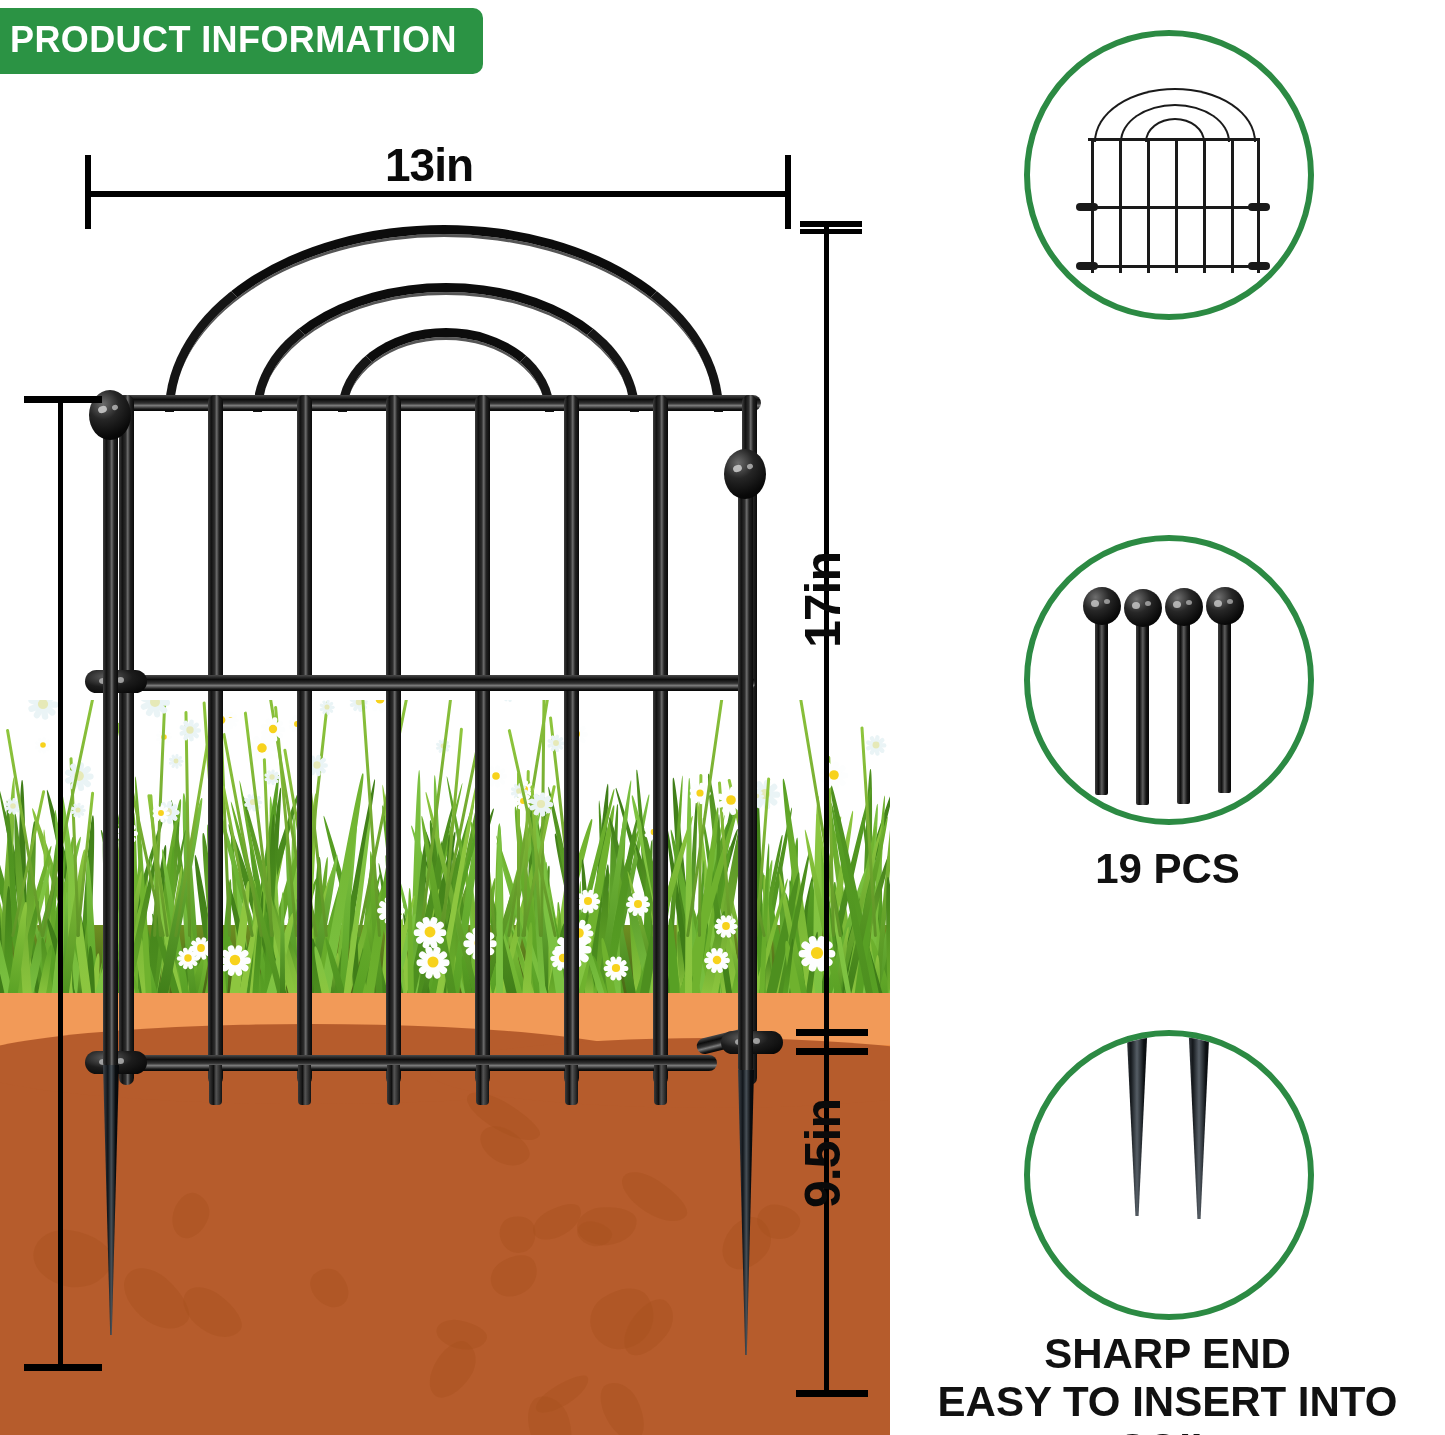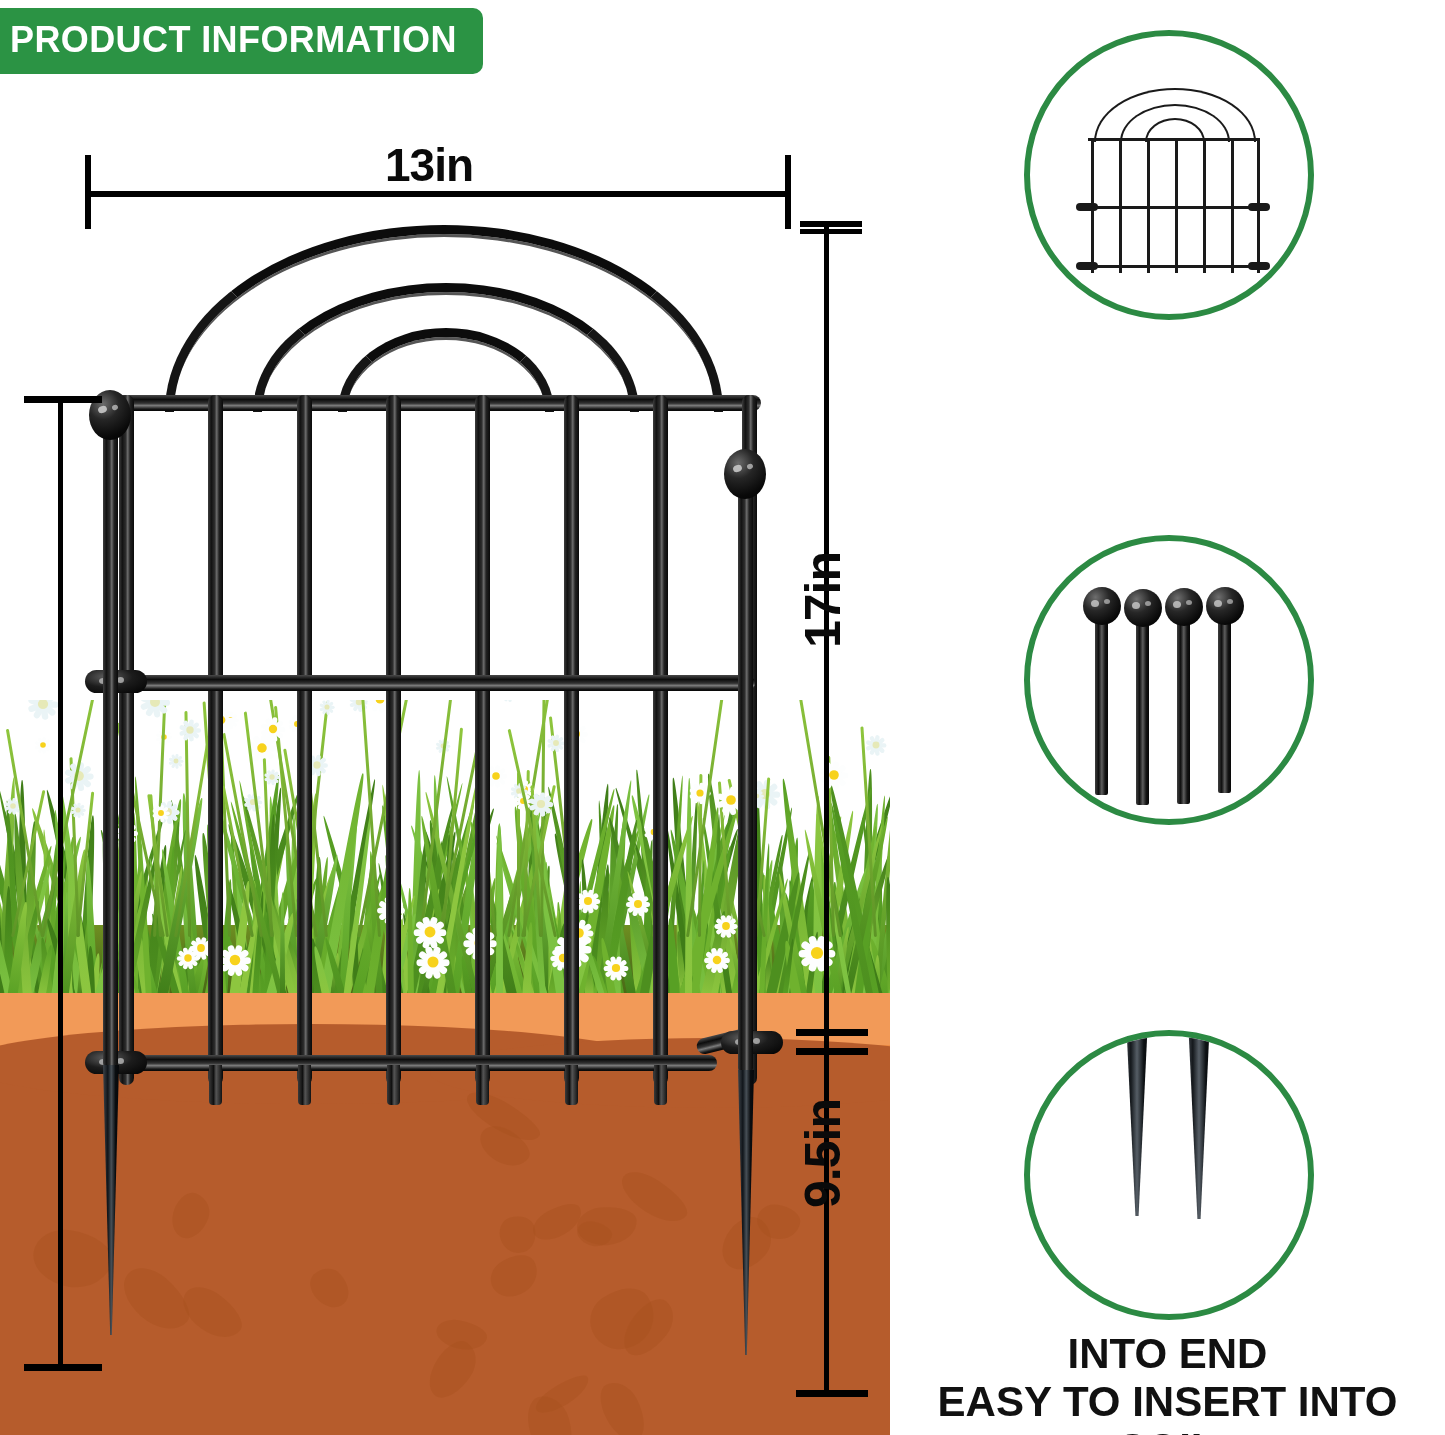--- a/index.html
+++ b/index.html
@@ -1435,24 +1435,25 @@
           <i></i>
           <i class="b"></i>
         </div>
         <div class="st-rod" style="left:188px;top:72px;height:180px;"></div>
         <div class="st-ball" style="left:176px;top:46px;">
           <i></i>
           <i class="b"></i>
         </div>
       </div>
     </div>
+    <div class="caption" style="left:0px;top:845px;font-size:42px;">19 PCS</div>
 
     <div class="circle" style="left:134px;top:1030px;width:290px;height:290px;">
       <div style="position:absolute;left:0;top:0;width:290px;height:290px;">
         <div class="sharp" style="left:94px;top:-60px;height:240px;"></div>
         <div class="sharp" style="left:156px;top:-60px;height:243px;"></div>
       </div>
     </div>
-    <div class="caption" style="left:0px;top:1330px;font-size:42px;">INTO END</div>
+    <div class="caption" style="left:0px;top:1330px;font-size:42px;">SHARP END</div>
     <div class="caption" style="left:0px;top:1378px;font-size:42px;">EASY TO INSERT INTO SOIL</div>
   </div>
 
 </div>
 
 </body></html>

